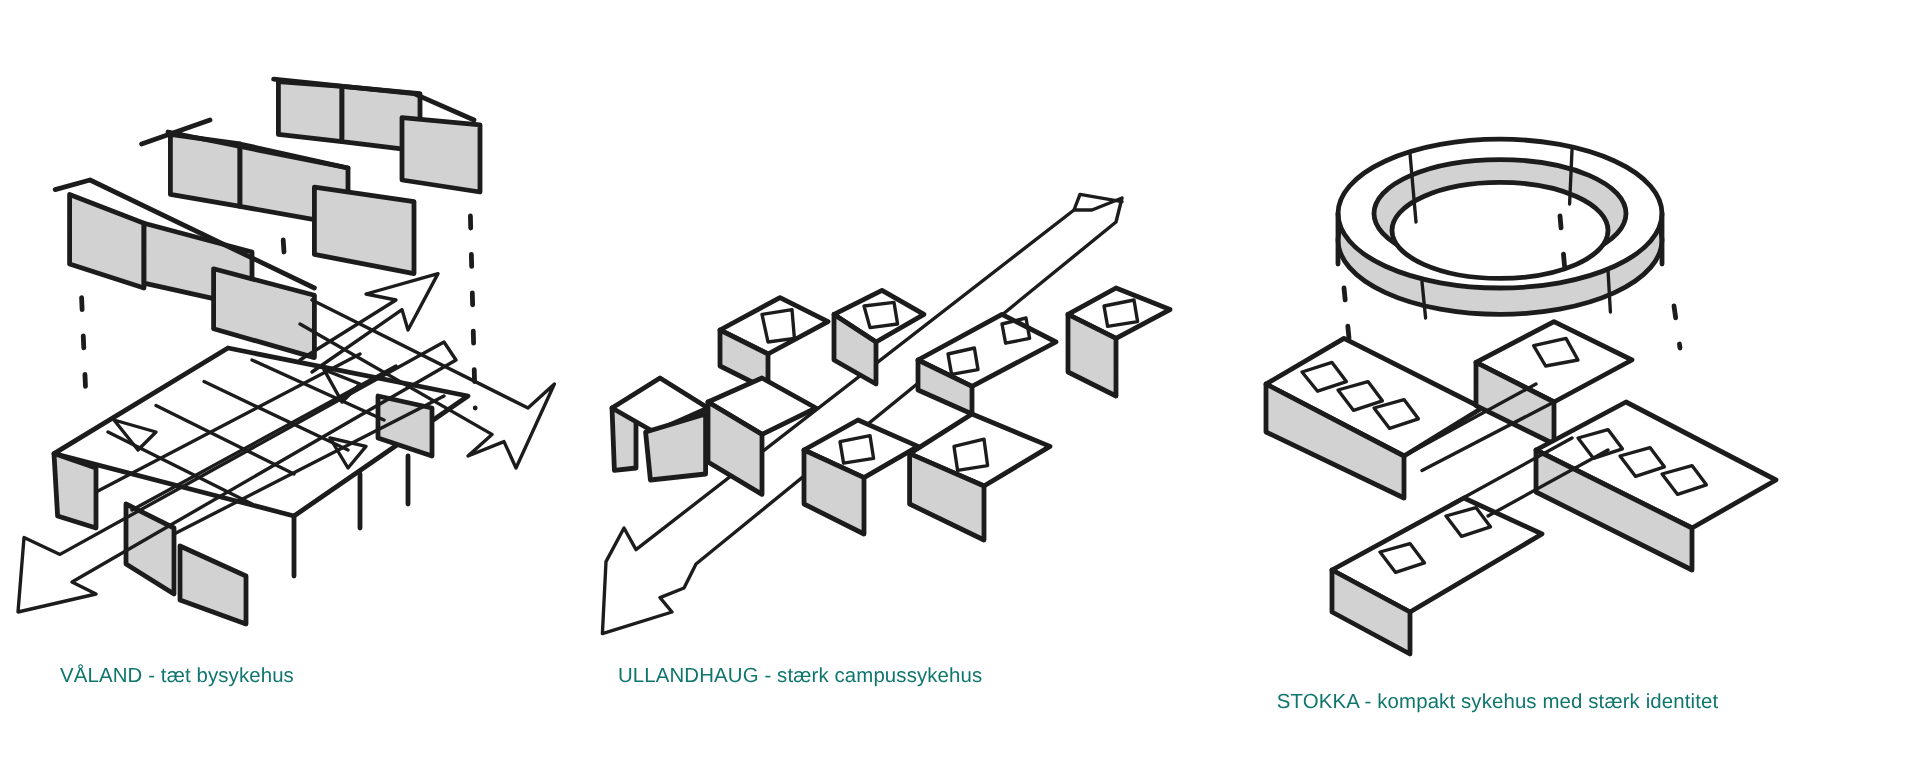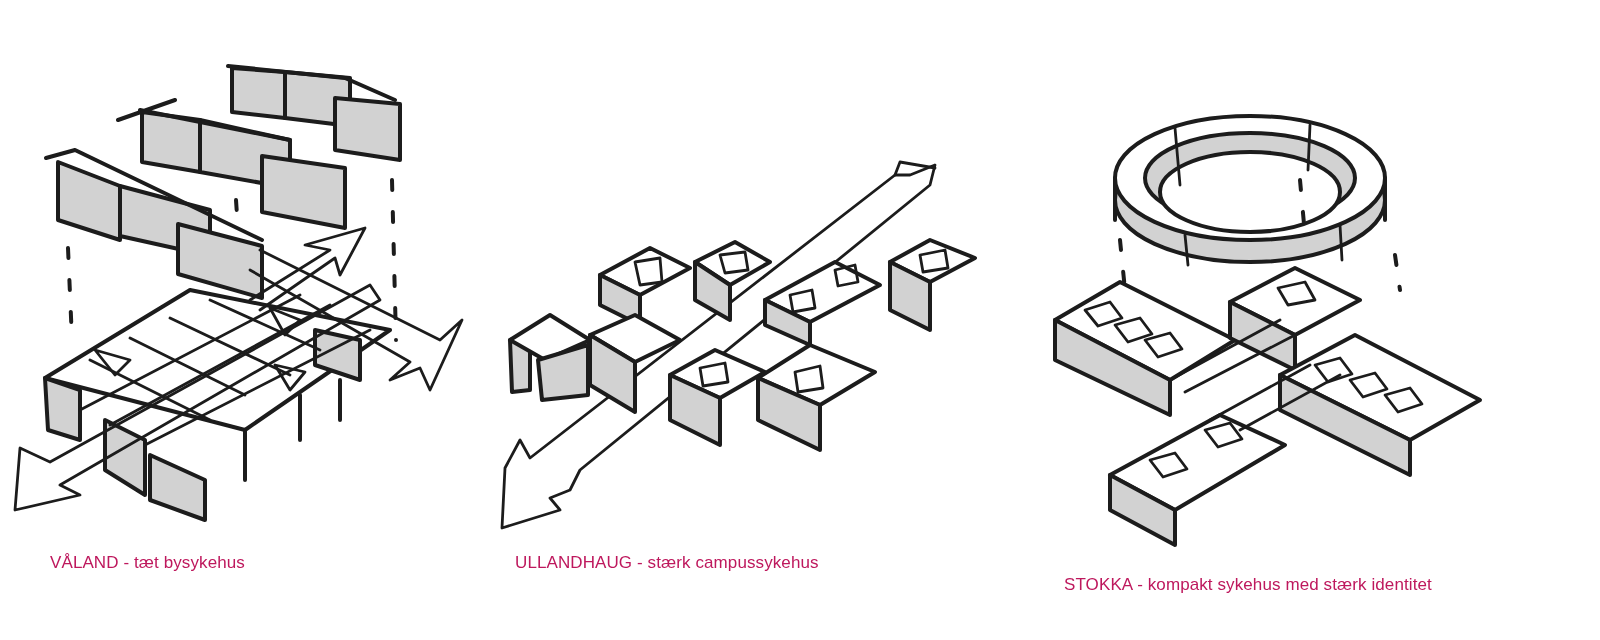--- a/index.html
+++ b/index.html
@@ -1,19 +1,19 @@
 <!DOCTYPE html>
 <html><head>
 <meta charset="utf-8">
 <style>
   html, body { margin:0; padding:0; background:#ffffff; }
   body { width:1600px; height:640px; position:relative; overflow:hidden; font-family:"Liberation Sans", "DejaVu Sans", sans-serif; }
   .panel { position:absolute; top:0; height:640px; }
   .panel svg { position:absolute; left:0; top:0; }
-  .caption { position:absolute; font-size:17px; color:#be185d; white-space:nowrap; letter-spacing:0.1px; }
+  .caption { position:absolute; font-size:17px; color:#0f766e; white-space:nowrap; letter-spacing:0.1px; }
   .ink { fill:none; stroke:#1c1c1c; stroke-width:4; stroke-linecap:round; stroke-linejoin:round; }
   .thin { fill:none; stroke:#1c1c1c; stroke-width:2.8; stroke-linecap:round; stroke-linejoin:round; }
   .shade { fill:#d2d2d2; stroke:#1c1c1c; stroke-width:4; stroke-linejoin:round; }
   .top { fill:#ffffff; stroke:#1c1c1c; stroke-width:4; stroke-linejoin:round; }
   .dash { fill:none; stroke:#1c1c1c; stroke-width:4; stroke-dasharray:10 22; stroke-linecap:round; }
 </style>
 </head>
 <body>
 
 <div class="panel" style="left:0;width:490px;">

